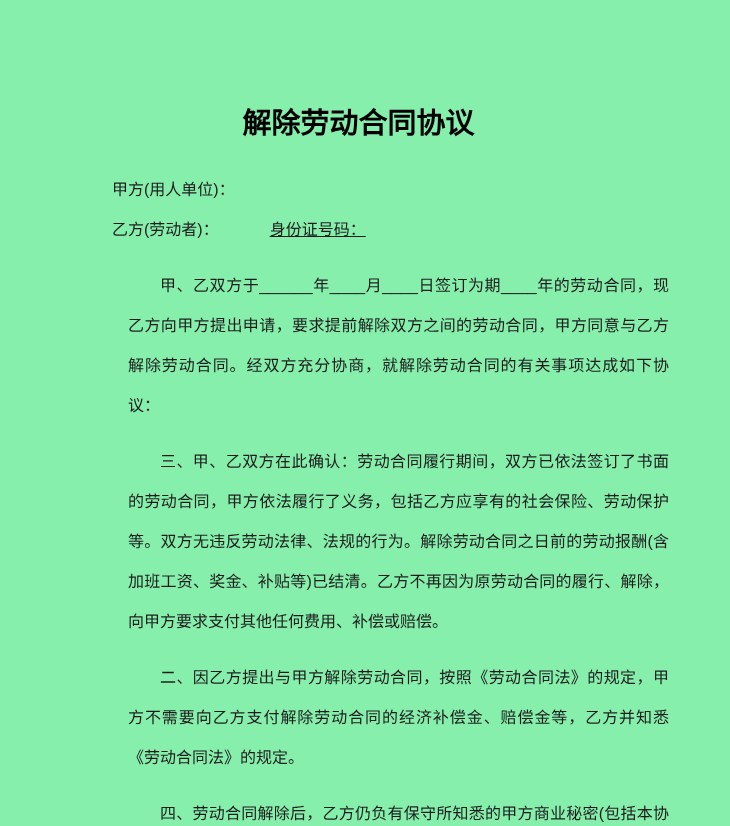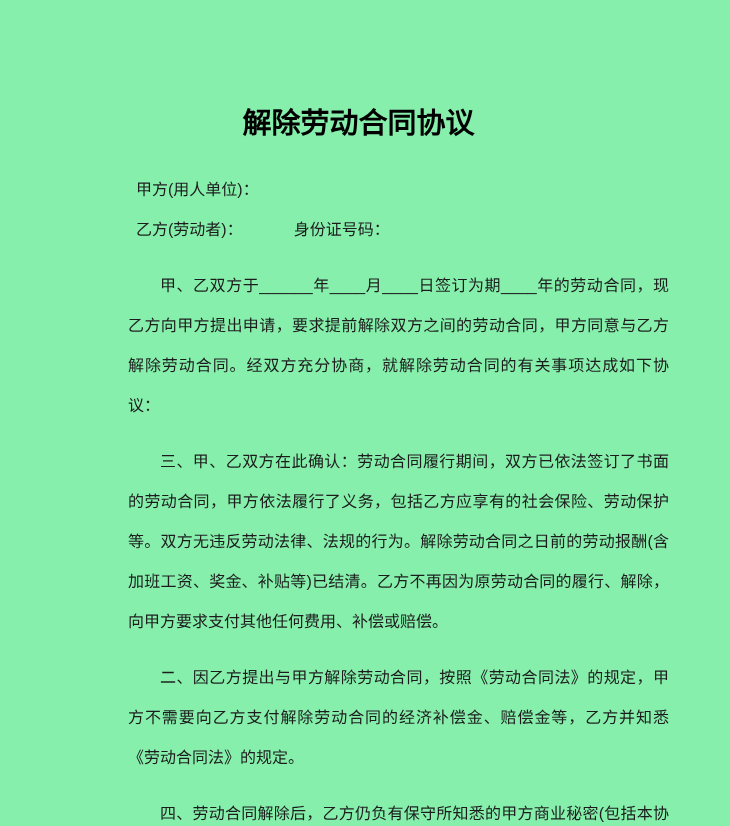--- a/index.html
+++ b/index.html
@@ -29,24 +29,24 @@
     white-space: nowrap;
   }
   .doc-body {
     margin-top: 27px;
     font-size: 16px;
     line-height: 40px;
   }
   .header-line {
     display: block;
     white-space: nowrap;
-    margin-left: 24px;
   }
   .id-label {
     margin-left: 51px;
+    text-decoration: underline;
   }
   .doc-body p {
     margin: 16px;
     text-indent: 2em;
     text-align: justify;
     word-break: break-all;
   }
 </style>
 </head>
 <body>

